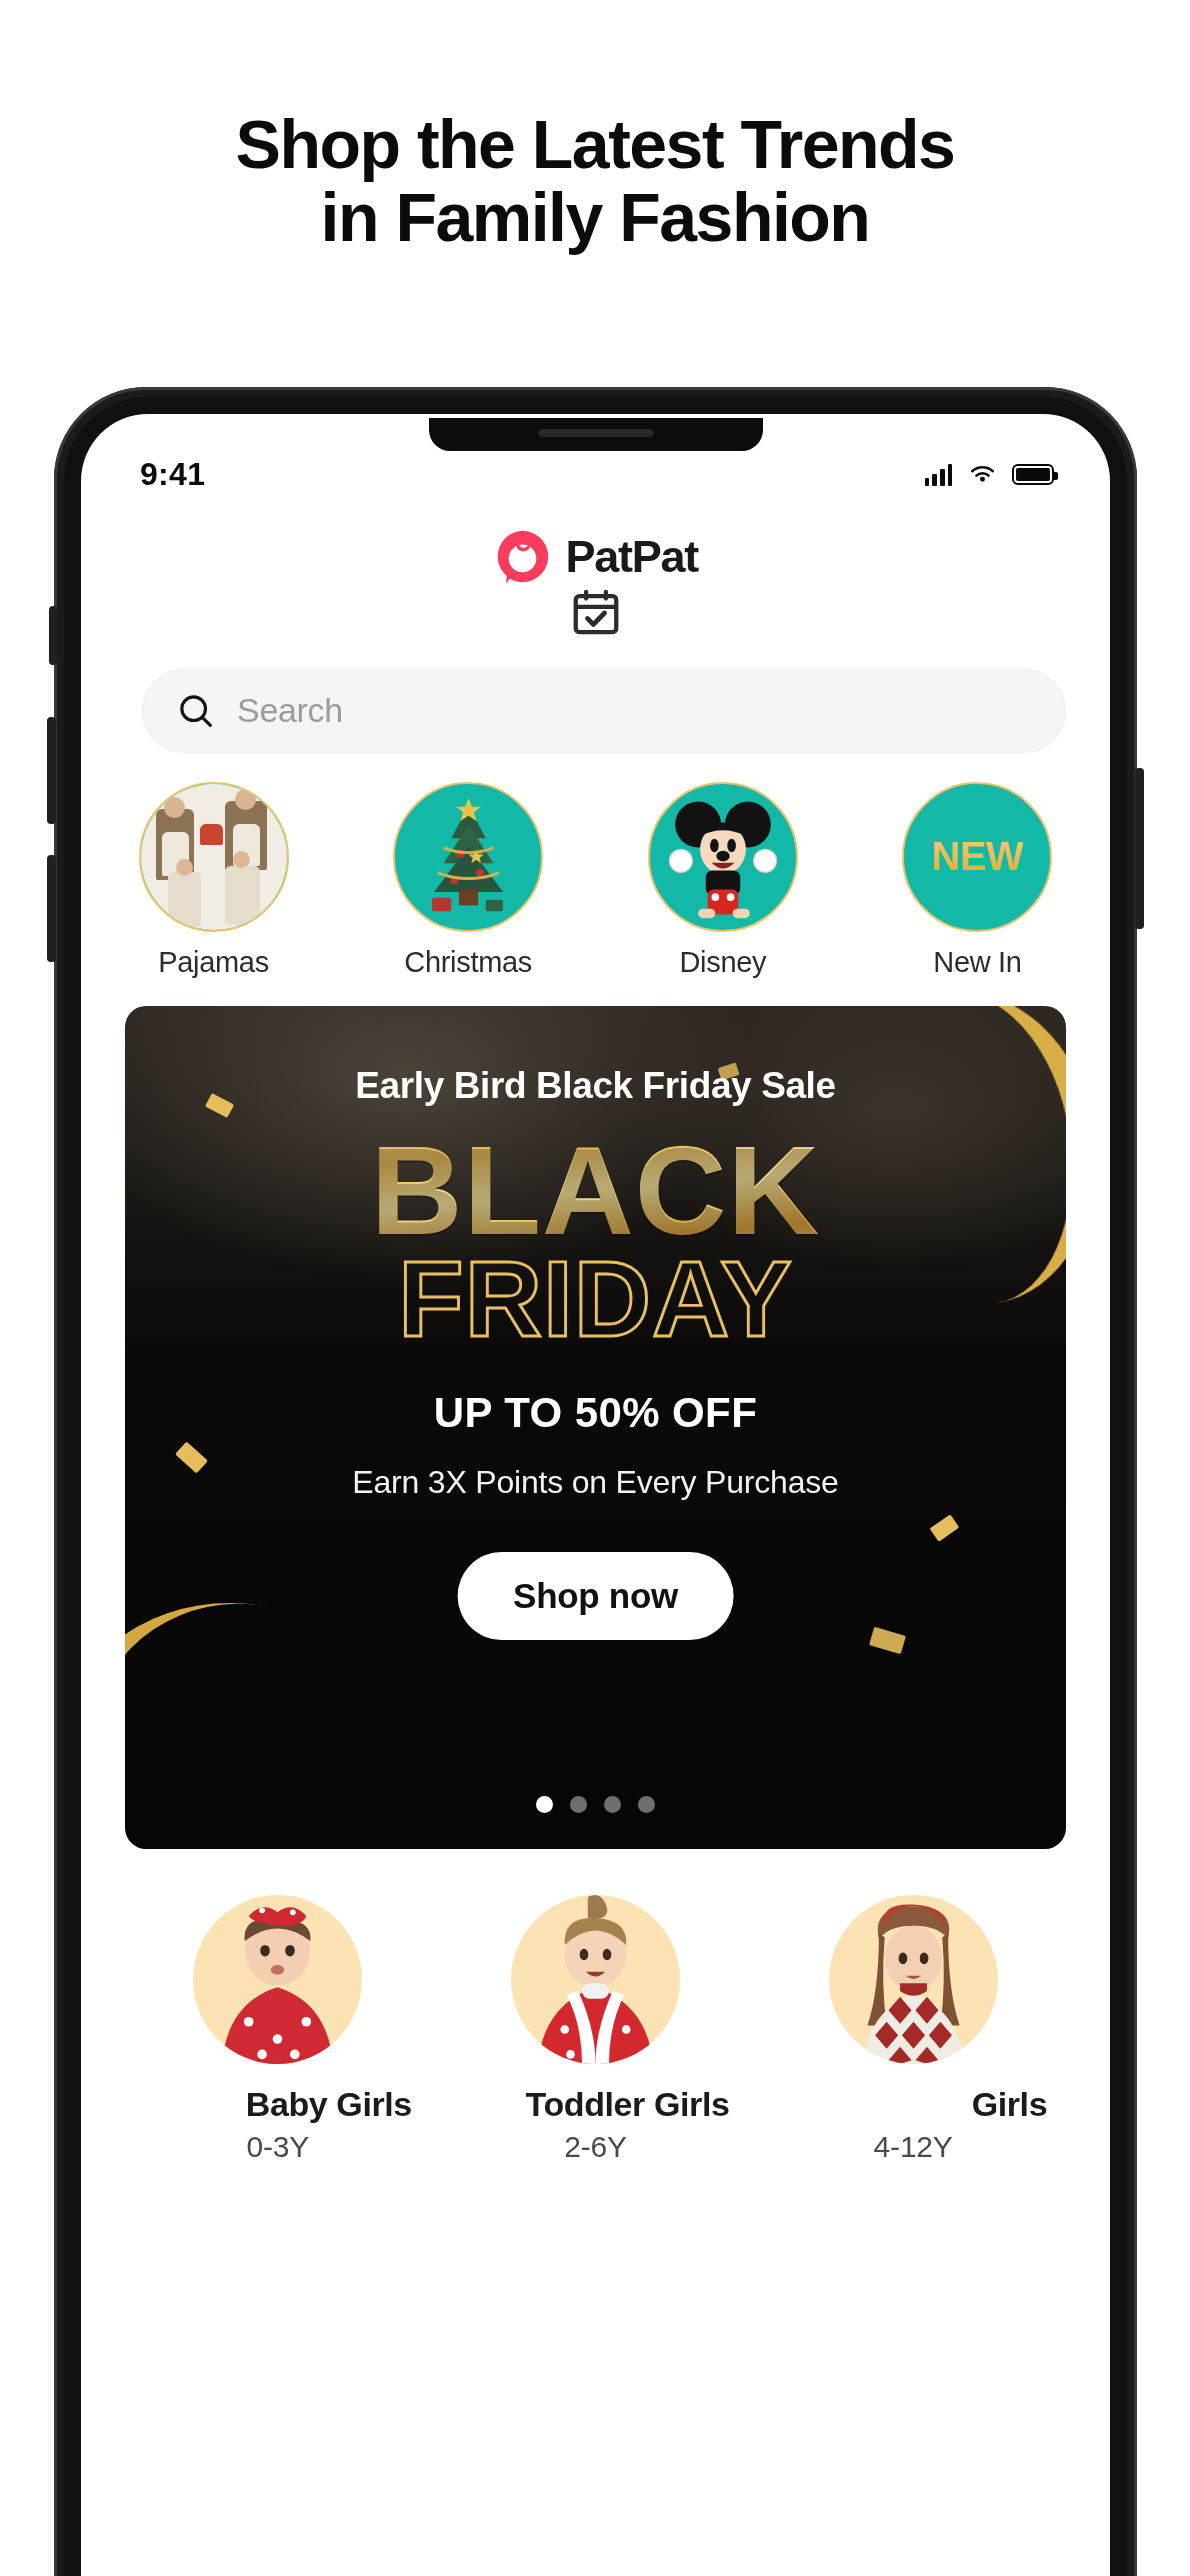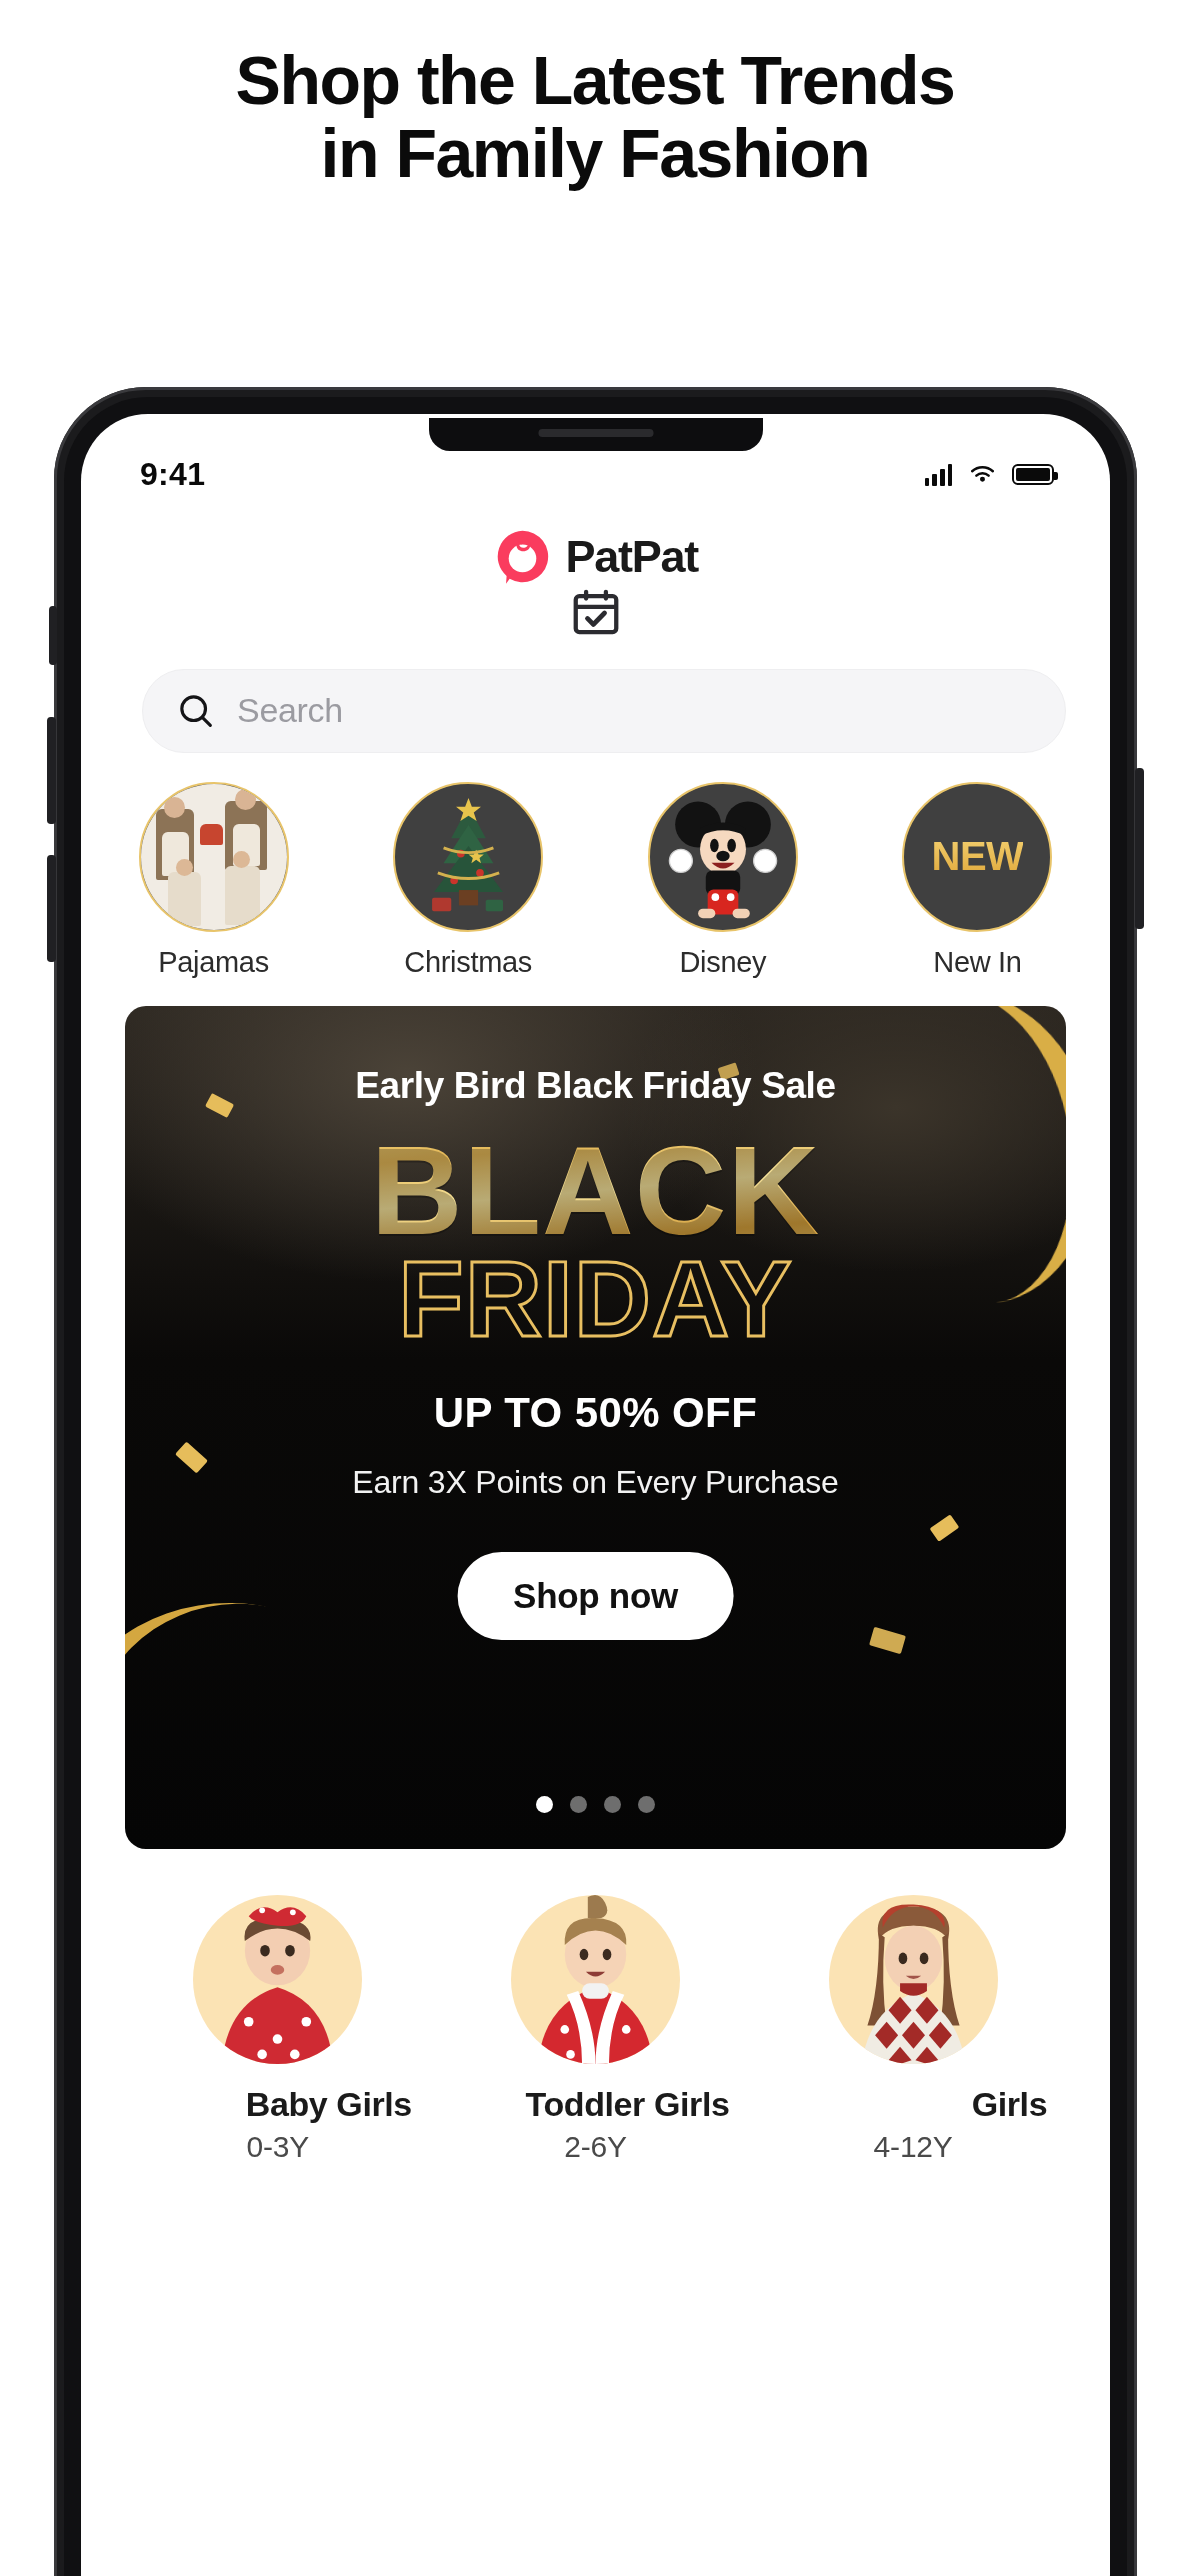--- a/index.html
+++ b/index.html
@@ -6,21 +6,21 @@
   html, body {
     width: 1190px; height: 2576px;
     background: #ffffff;
     font-family: "Liberation Sans", sans-serif;
     overflow: hidden;
   }
 
   .page { position: relative; width: 1190px; height: 2576px; background: #fff; }
 
   
-  .promo { padding-top: 44px; text-align: center; }
+  .promo { padding-top: 108px; text-align: center; }
   .promo-title {
     font-size: 68px; line-height: 1.07; font-weight: 700;
     letter-spacing: -1.5px; color: #0b0b0b;
     font-family: "Liberation Sans", sans-serif;
   }
   .promo-sub {
     margin-top: 33px;
     font-size: 42px; line-height: 1.25; font-weight: 400;
     letter-spacing: -0.4px; color: #121212;
   }
@@ -108,21 +108,21 @@
 
   
   .cats {
     display: flex; justify-content: space-between;
     padding: 29px 46px 0 46px;
   }
   .cat { width: 173px; text-align: center; }
   .cat-circle {
     width: 150px; height: 150px; margin: 0 auto;
     border-radius: 50%; border: 2.9px solid #e8c46a;
-    background: #404040; overflow: hidden;
+    background: #14b8a6; overflow: hidden;
     display: flex; align-items: center; justify-content: center;
     position: relative;
   }
   .cat-label {
     margin-top: 14.4px; font-size: 29px; color: #2c2c2c; letter-spacing: -0.3px;
   }
   .new-txt {
     font-size: 40px; font-weight: 800; letter-spacing: -0.5px;
     background: linear-gradient(180deg,#f3d071 0%, #e0a83a 100%);
     -webkit-background-clip: text; background-clip: text; color: transparent;

